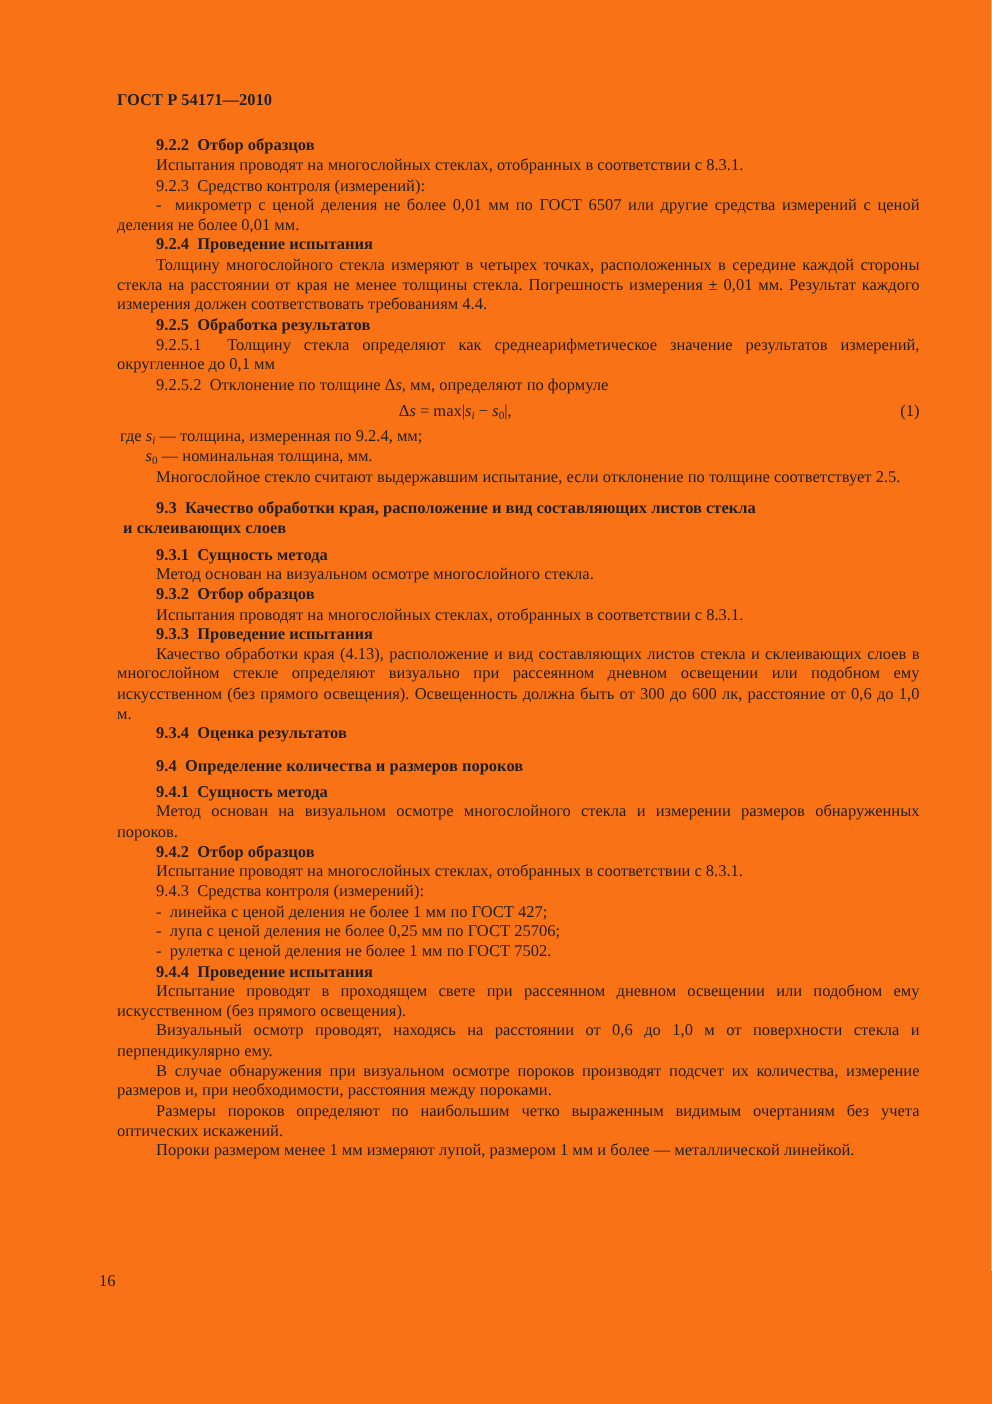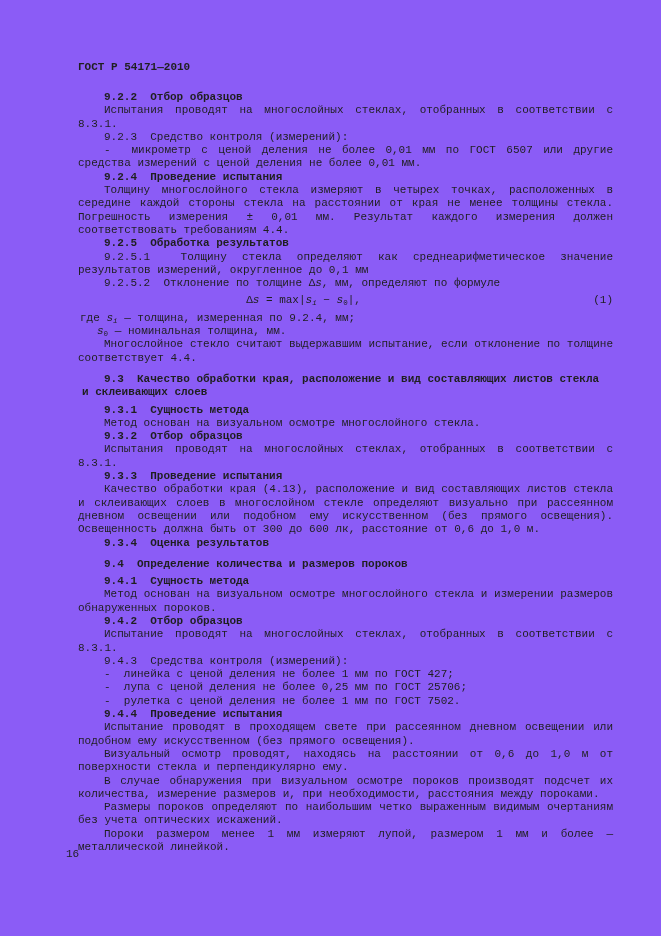--- a/index.html
+++ b/index.html
@@ -1,22 +1,22 @@
 <!DOCTYPE html>
 <html><head>
 <meta charset="utf-8">
 <style>
   html, body { margin: 0; padding: 0; background: #ffffff; }
   .page {
     position: relative;
     width: 661px;
     height: 936px;
-    background: #8b5cf6;
+    background: #f97316;
     color: #1f1f1f;
-    font-family: Liberation Mono, monospace;
+    font-family: Liberation Serif, serif;
     font-size: 11px;
     line-height: 13.3px;
     overflow: hidden;
   }
   .doc-code {
     position: absolute;
     left: 78px;
     top: 61px;
     margin: 0;
     font-weight: bold;
@@ -64,21 +64,21 @@
     <p class="para">Толщину многослойного стекла измеряют в четырех точках, расположенных в середине каждой стороны стекла на расстоянии от края не менее толщины стекла. Погрешность измерения ± 0,01 мм. Результат каждого измерения должен соответствовать требованиям 4.4.</p>
     <p class="h">9.2.5&nbsp; Обработка результатов</p>
     <p class="para">9.2.5.1&nbsp; Толщину стекла определяют как среднеарифметическое значение результатов измерений, округленное до 0,1 мм</p>
     <p class="para"><span>9.2.5.2&nbsp; Отклонение по толщине </span><span>Δ</span><span class="var">s</span><span>, мм, определяют по формуле</span></p>
 
     <p class="formula-row"><span class="formula-body"><span>Δ</span><span class="var">s</span><span> = max|</span><span class="var">s</span><sub class="it">i</sub><span> − </span><span class="var">s</span><sub>0</sub><span>|,</span></span><span class="formula-number">(1)</span></p>
 
     <p class="where-line-1"><span>где </span><span class="var">s</span><sub class="it">i</sub><span> — толщина, измеренная по 9.2.4, мм;</span></p>
     <p class="where-line-2"><span class="var">s</span><sub>0</sub><span> — номинальная толщина, мм.</span></p>
 
-    <p class="para">Многослойное стекло считают выдержавшим испытание, если отклонение по толщине соответствует 4.4.</p>
+    <p class="para">Многослойное стекло считают выдержавшим испытание, если отклонение по толщине соответствует 2.5.</p>
 
     <p class="h-section"><span>9.3&nbsp; Качество обработки края, расположение и вид составляющих листов стекла</span><br><span>и склеивающих слоев</span></p>
 
     <p class="h">9.3.1&nbsp; Сущность метода</p>
     <p class="para">Метод основан на визуальном осмотре многослойного стекла.</p>
     <p class="h">9.3.2&nbsp; Отбор образцов</p>
     <p class="para">Испытания проводят на многослойных стеклах, отобранных в соответствии с 8.3.1.</p>
     <p class="h">9.3.3&nbsp; Проведение испытания</p>
     <p class="para">Качество обработки края (4.13), расположение и вид составляющих листов стекла и склеивающих слоев в многослойном стекле определяют визуально при рассеянном дневном освещении или подобном ему искусственном (без прямого освещения). Освещенность должна быть от 300 до 600 лк, расстояние от 0,6 до 1,0 м.</p>
     <p class="h">9.3.4&nbsp; Оценка результатов</p>

